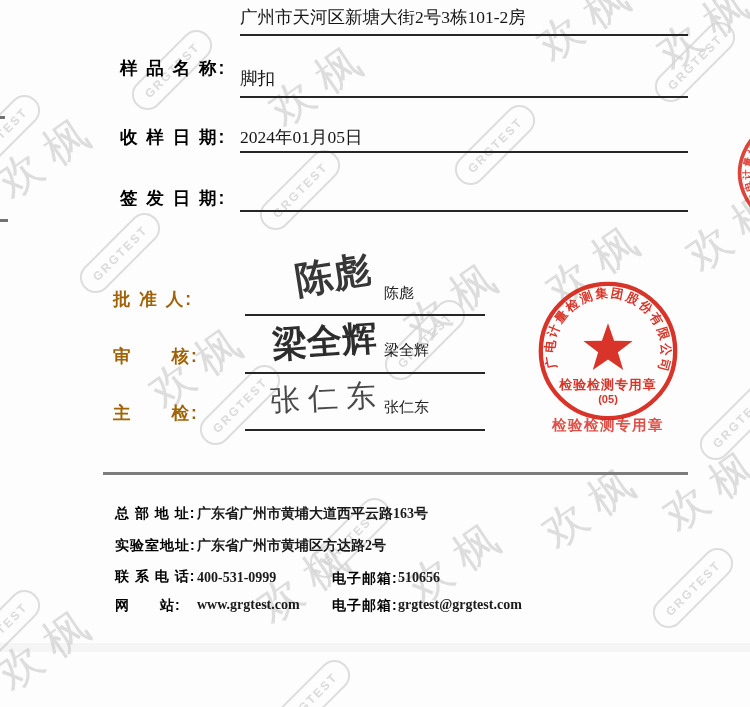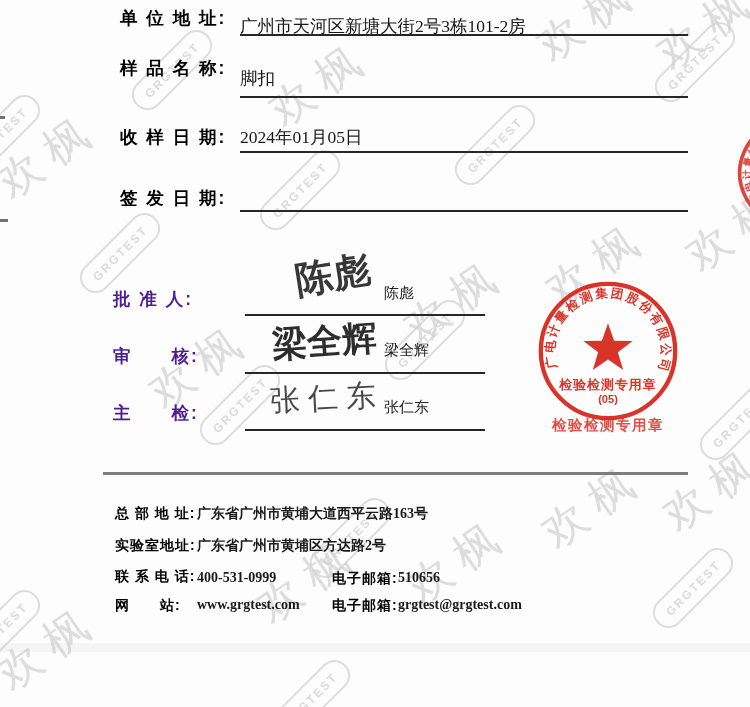--- a/index.html
+++ b/index.html
@@ -32,21 +32,21 @@
     letter-spacing:2px;color:#000;white-space:nowrap;
   }
   .f-value{
     position:absolute;left:240px;font-size:17.5px;color:#161616;
     font-family:"Liberation Serif",serif;white-space:nowrap;
   }
   .rule{position:absolute;left:240px;width:448px;height:2px;background:#262626;}
   .sig-rule{position:absolute;left:245px;width:240px;height:2px;background:#262626;}
   .sig-label{
     position:absolute;left:113px;font-size:17.5px;font-weight:700;
-    letter-spacing:2px;color:#4c1d95;white-space:nowrap;
+    letter-spacing:2px;color:#a16207;white-space:nowrap;
   }
   .sig-script{
     position:absolute;font-family:cursive;color:#1c1c1c;white-space:nowrap;
   }
   .sig-name{
     position:absolute;left:384px;font-size:15px;color:#222;
     font-family:"Liberation Serif",serif;white-space:nowrap;
   }
   .divider{position:absolute;left:103px;top:472px;width:585px;height:2.5px;background:#7d7d7d;}
   
@@ -138,22 +138,21 @@
         <span>GRGTEST</span>
       </div>
 
     <div class="scan-band" style="top:643px"></div>
     <div class="edge-tick" style="top:116px;width:5px;height:3px"></div>
     <div class="edge-tick" style="top:219px;width:8px;height:3px"></div>
   </div>
 
   <div class="content">
 
-    <div class="f-label" style="top:6px">单 位 地 址:</div>
-    <div class="f-value" style="top:14px">广州市天河区新塘大街2号3栋101-2房</div>
+    <div class="f-value" style="top:5px">广州市天河区新塘大街2号3栋101-2房</div>
     <div class="rule" style="top:34px"></div>
 
     <div class="f-label" style="top:56px">样 品 名 称:</div>
     <div class="f-value" style="top:66px">脚扣</div>
     <div class="rule" style="top:96px"></div>
 
     <div class="f-label" style="top:125px">收 样 日 期:</div>
     <div class="f-value" style="top:125px">2024年01月05日</div>
     <div class="rule" style="top:151px"></div>
 

